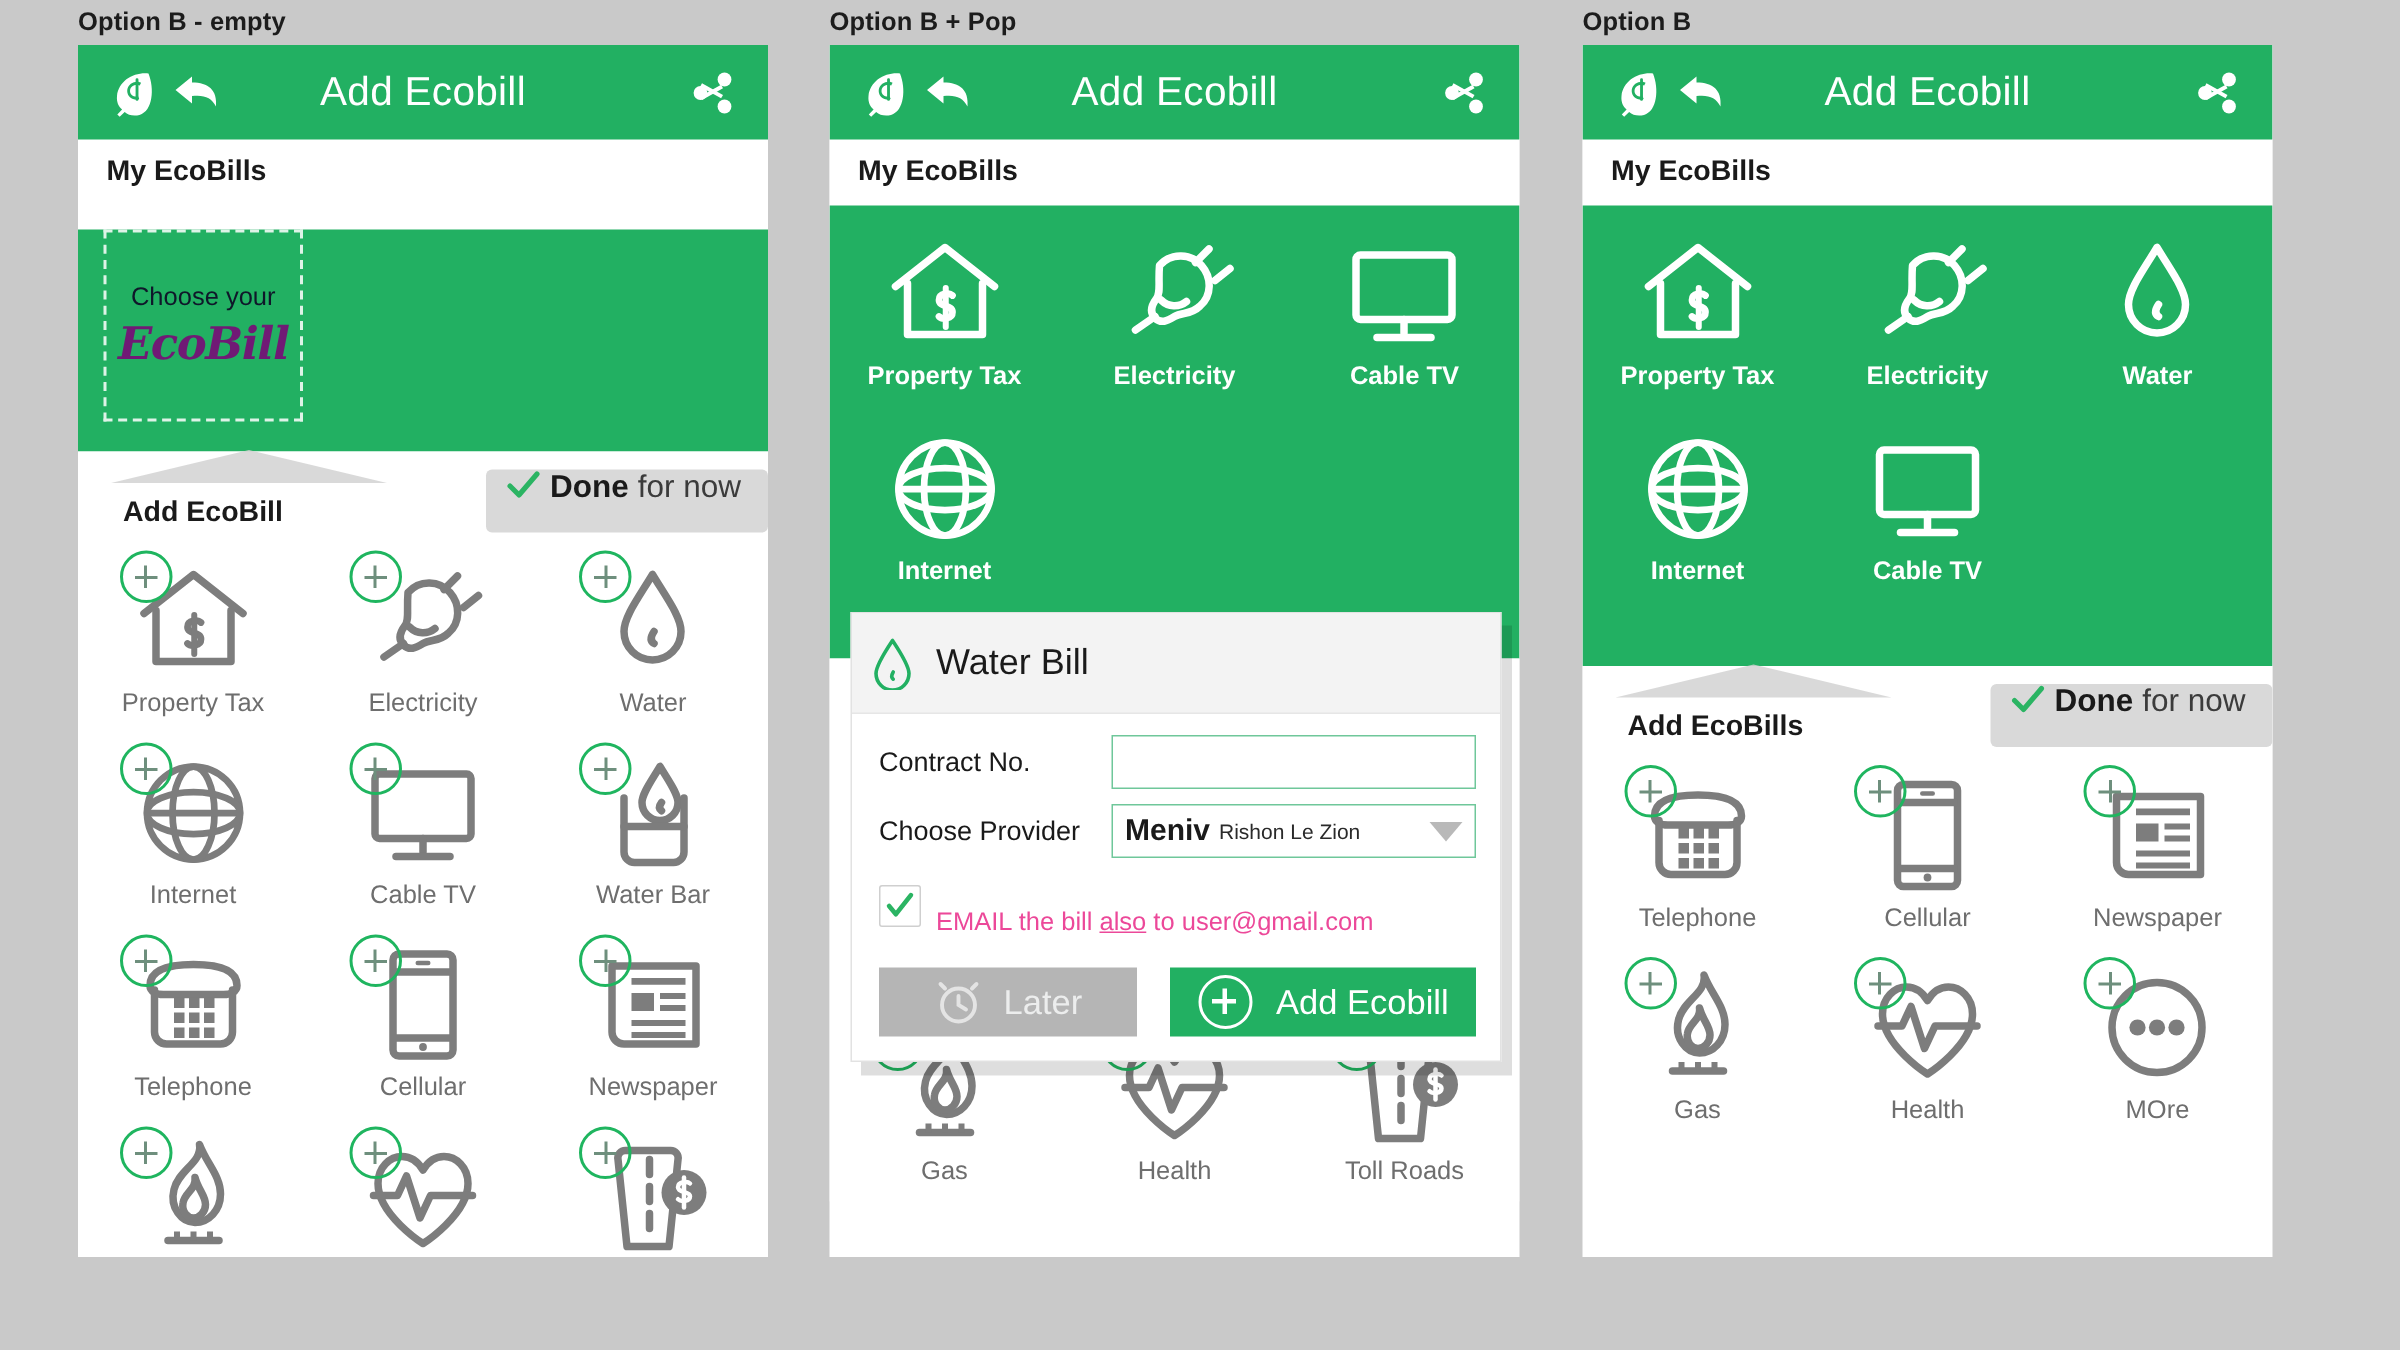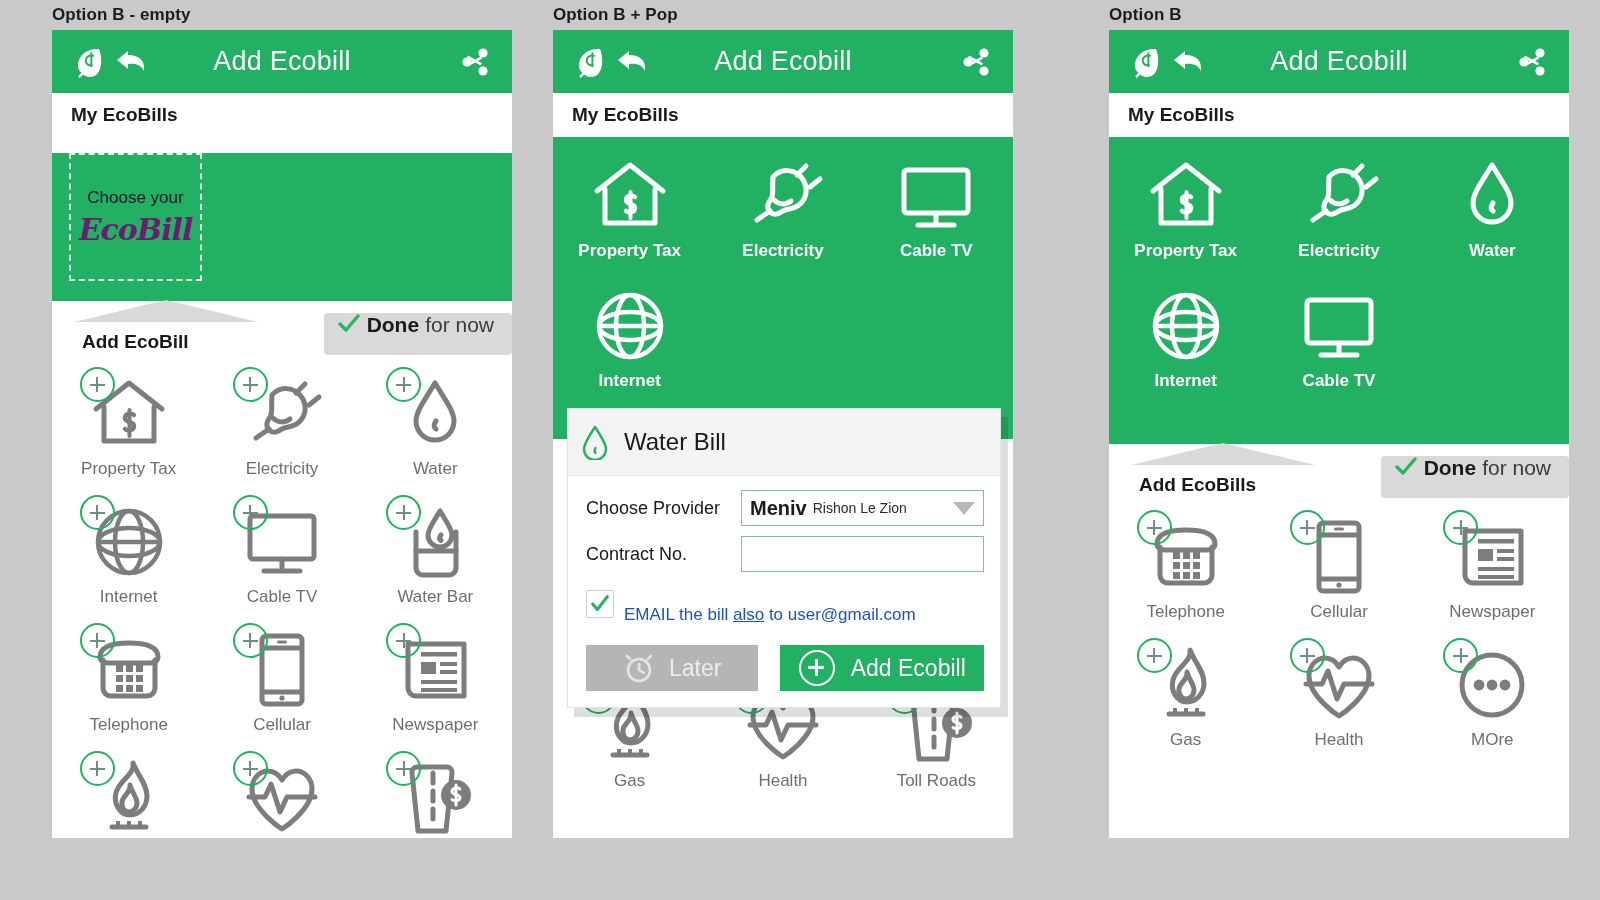--- a/index.html
+++ b/index.html
@@ -134,21 +134,21 @@
   .sel-sub{font-size:14px;color:#2a2a2a;margin-left:6px;}
   .caret{
     margin-left:auto;width:0;height:0;border-left:11px solid transparent;
     border-right:11px solid transparent;border-top:13px solid #b9b9b9;
   }
   .crow{display:flex;align-items:center;margin-top:10px;}
   .chk{
     width:26px;height:26px;border:1.5px solid #cfcfcf;background:#fff;flex:none;
     display:flex;align-items:center;justify-content:center;border-radius:2px;
   }
-  .ctext{font-size:17px;color:#1d4ed8;margin-left:10px;margin-top:23px;}
+  .ctext{font-size:17px;color:#ec4899;margin-left:10px;margin-top:23px;}
   .ctext u{text-decoration:underline;}
   .btnrow{display:flex;margin-top:20px;gap:22px;}
   .btn-later{
     flex:1;height:46px;background:#b5b5b5;display:flex;align-items:center;
     justify-content:center;gap:14px;
   }
   .btn-later .lbl{font-size:23px;color:#eceded;}
   .btn-add{
     flex:1.18;height:46px;background:#22b062;display:flex;align-items:center;
     justify-content:center;gap:16px;
@@ -598,30 +598,30 @@
                 <g fill="none" stroke="#22b062" stroke-width="2.4" stroke-linecap="round" stroke-linejoin="round">
               <path d="M15 3C9 12 4 20 4 25a11 11 0 0022 0c0-5-5-13-11-22z"></path>
                   <path d="M15.5 24c-1.2 2-1.6 3.6 0 4.8"></path>
             </g>
               </svg>
           </span>
           <div class="dlg-title">Water Bill</div>
         </div>
         <div class="dlg-body">
           <div class="frow">
+            <div class="flabel">Contract No.</div>
+            <input class="finput" value="" placeholder="" style="">
+          </div>
+          <div class="frow">
             <div class="flabel">Choose Provider</div>
             <div class="fselect">
               <span class="sel-main">Meniv</span>
               <span class="sel-sub">Rishon Le Zion</span>
               <span class="caret"></span>
             </div>
-          </div>
-          <div class="frow">
-            <div class="flabel">Contract No.</div>
-            <input class="finput" value="" placeholder="" style="">
           </div>
           <div class="crow">
             <span class="chk">
               <svg viewBox="0 0 22 22" width="20" height="20">
                   <path d="M3 11l5 6L19 3" stroke="#2bb463" stroke-width="3.4" fill="none" stroke-linecap="round" stroke-linejoin="round"></path>
                 </svg>
             </span>
             <span class="ctext"><span>EMAIL the bill </span><u>also</u><span> to user@gmail.com</span></span>
           </div>
           <div class="btnrow">
@@ -641,21 +641,21 @@
               <span class="circ-plus"></span>
               <span class="lbl">Add Ecobill</span>
             </div>
           </div>
         </div>
       </div>
 
     </div>
   </div>
 
-  <div class="panel-wrap" style="left:1109px;border-radius:24px;">
+  <div class="panel-wrap" style="left:1055px;border-radius:24px;">
     <div class="caption">Option B</div>
     <div class="phone">
 
       <div class="appbar">
         <span class="logo-leaf">
           <svg viewBox="0 0 34 34" width="34" height="34">
               <g fill="#fff">
             <path d="M27 4C17 3 7 9 6 19c-.4 4 1 7 3.4 9l-3.2 3.3 1.6 1.6 3.3-3.3C13.4 31.7 17 32.6 21 31.6 30 29 31 14 27 4z"></path>
           </g>
               <g fill="#22b062">

